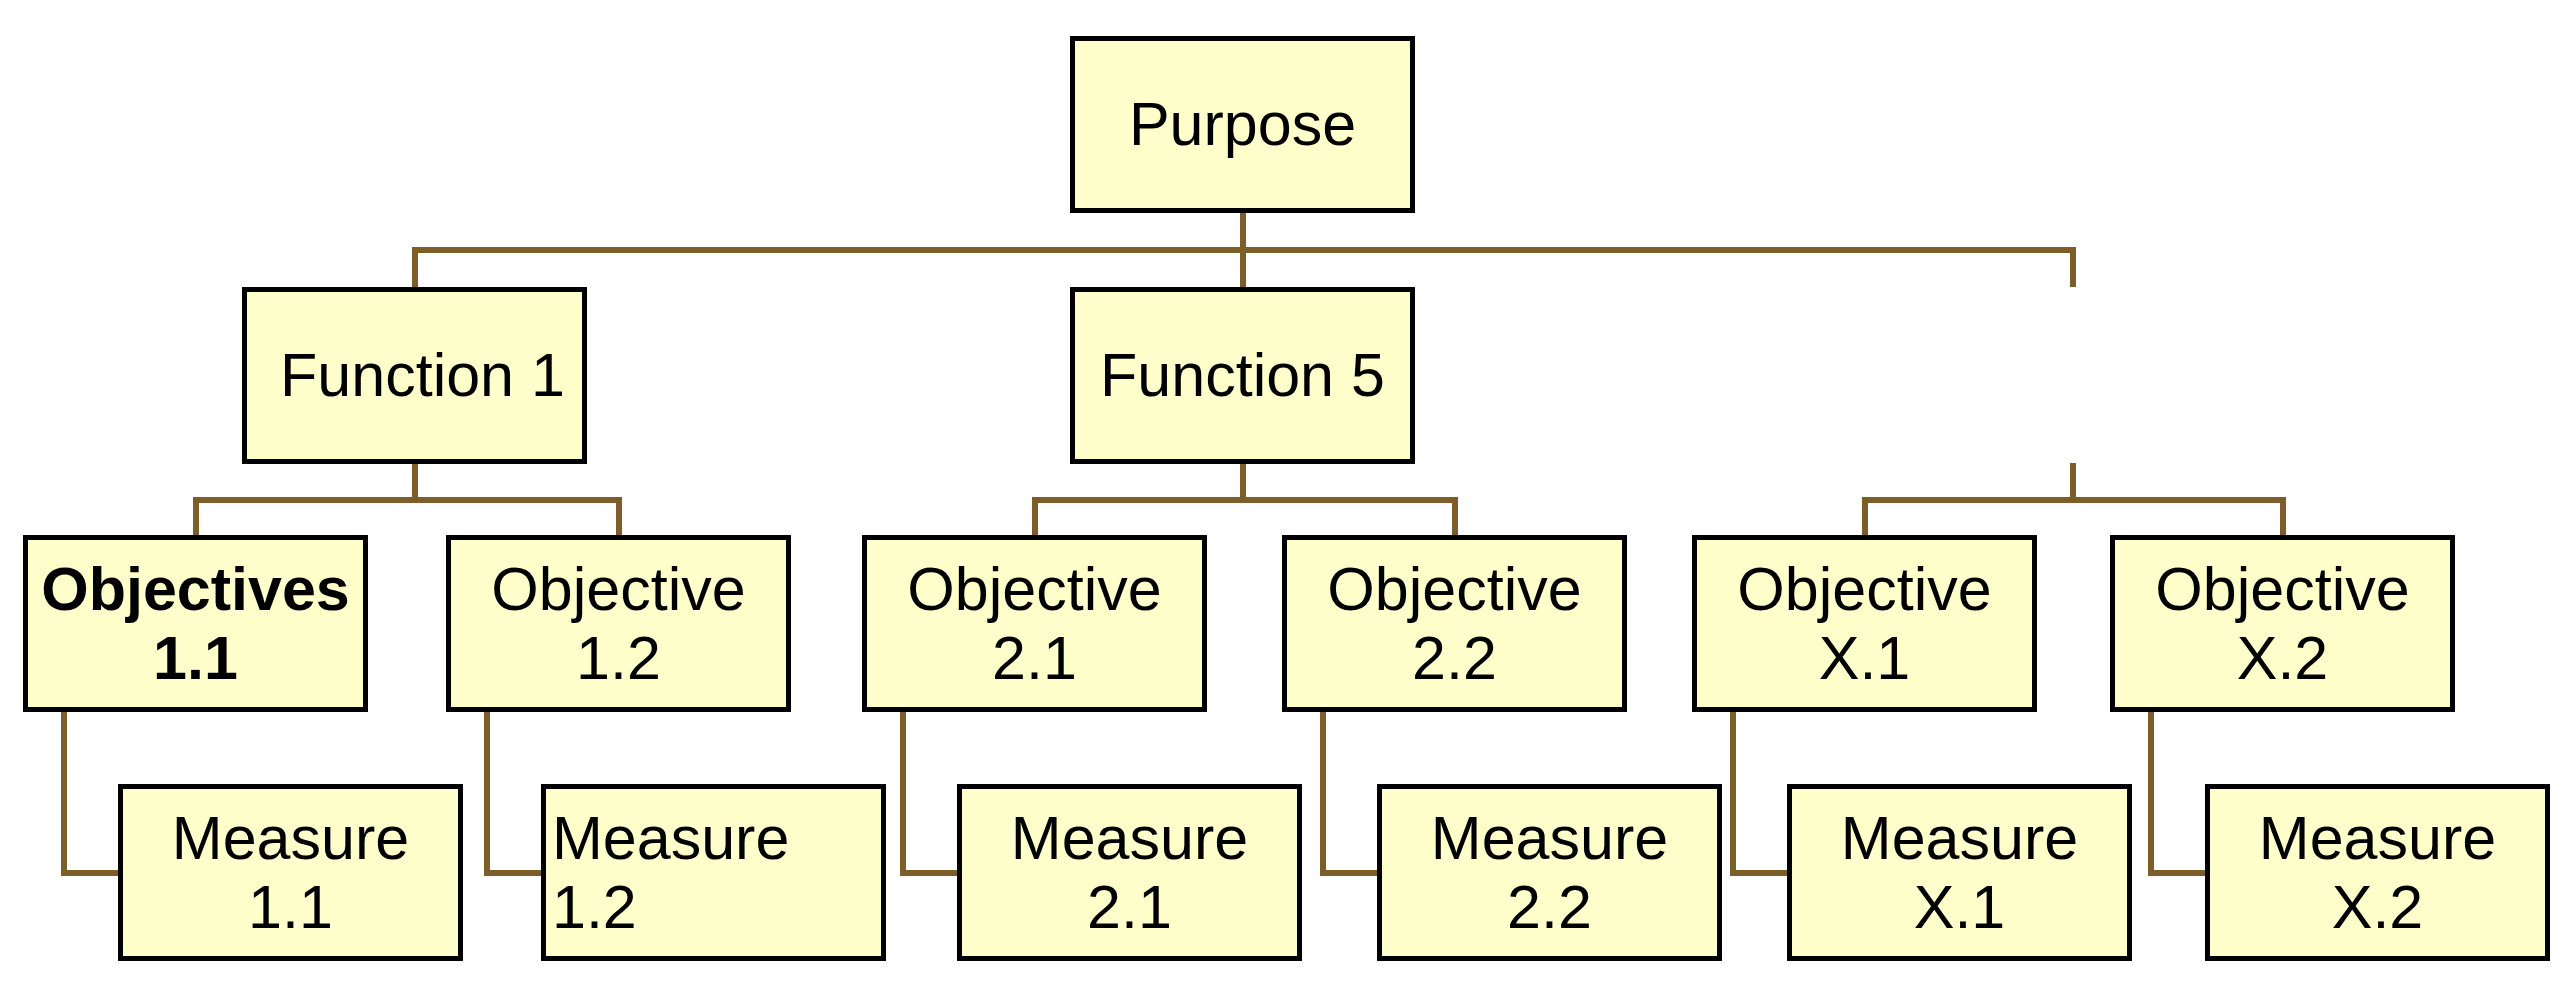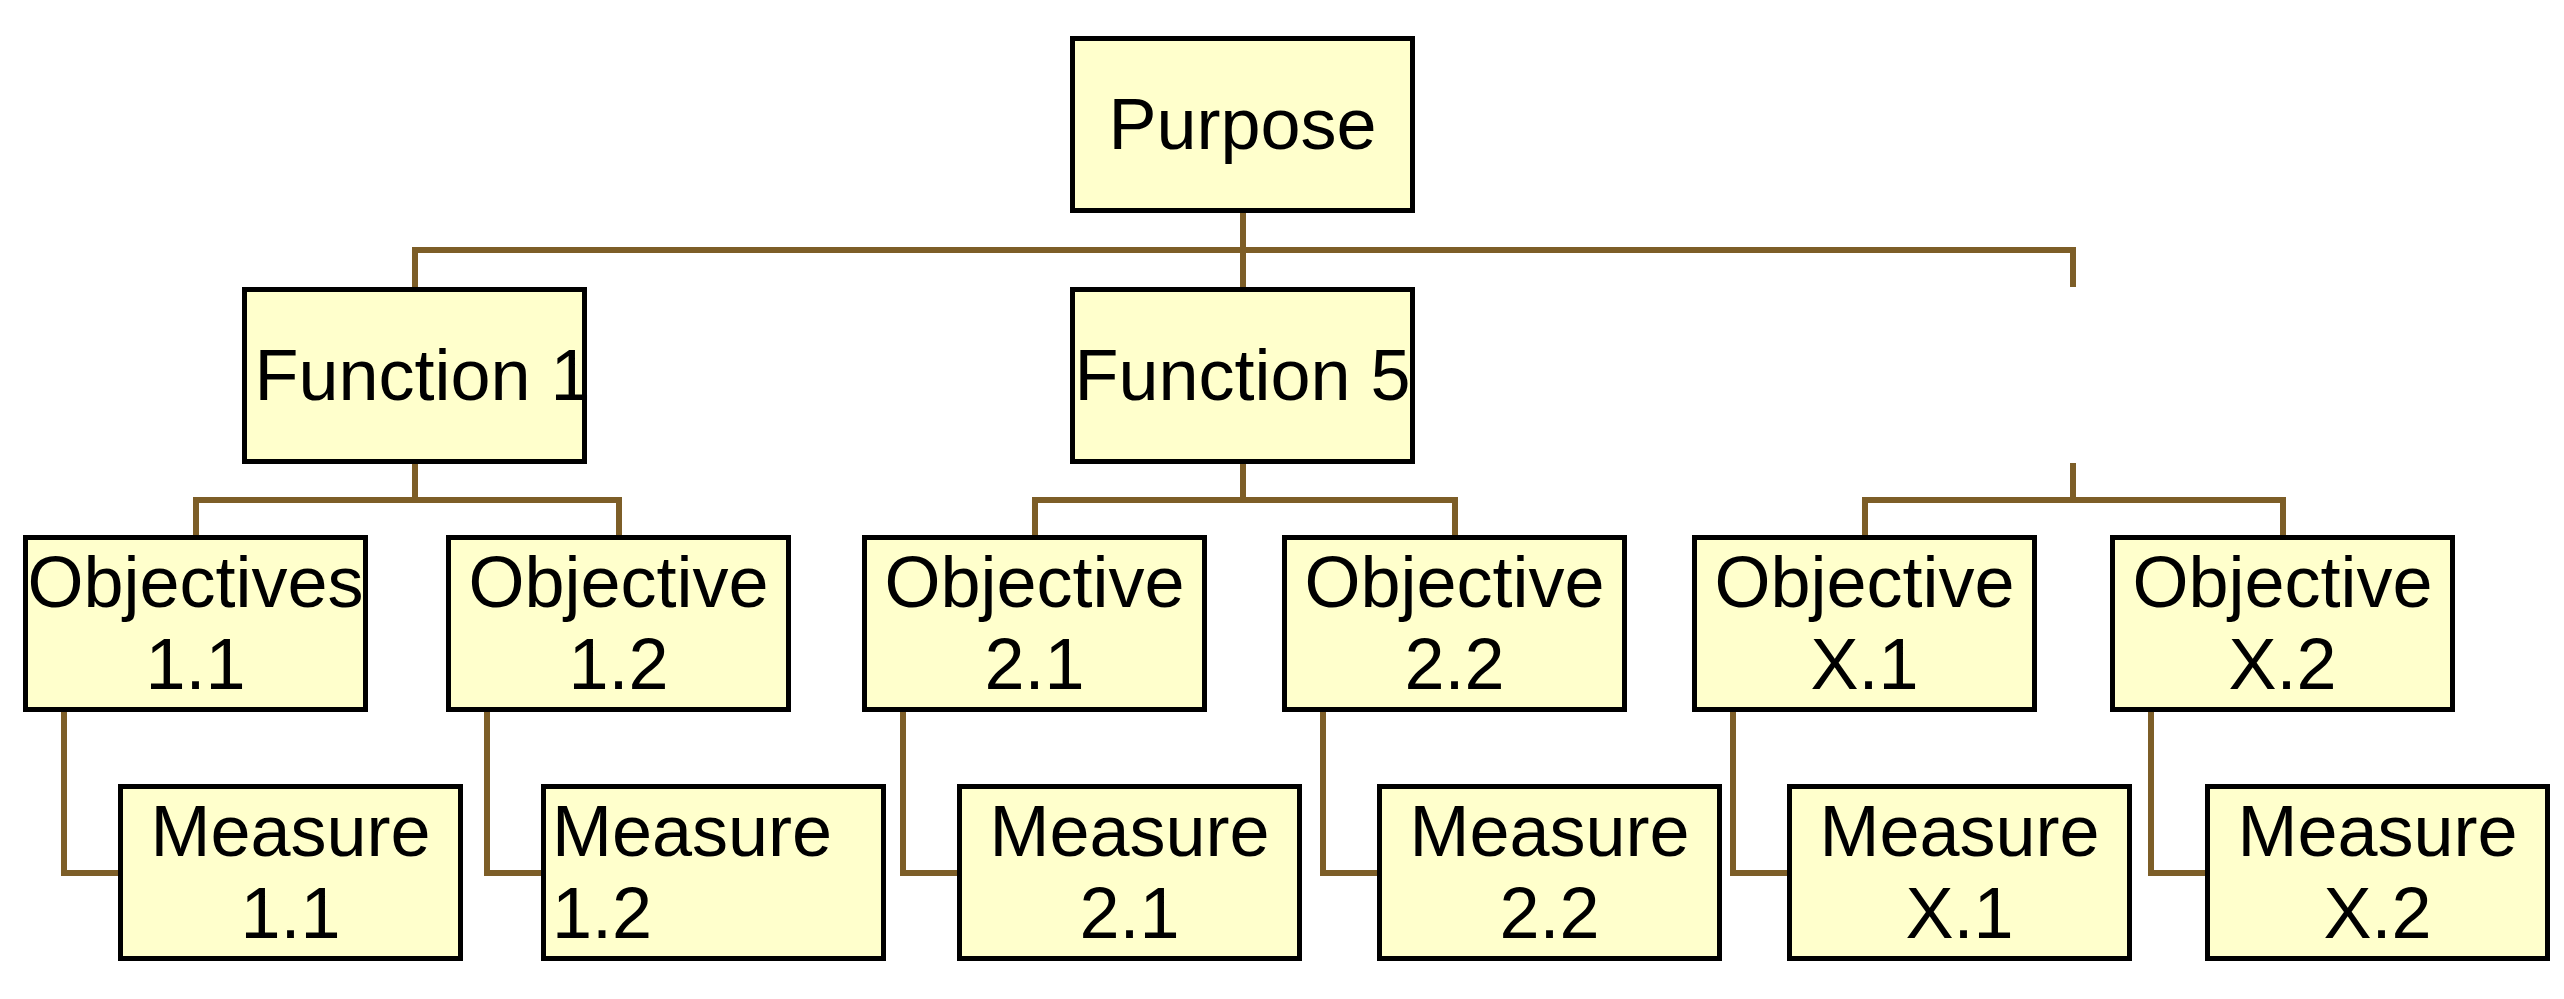--- a/index.html
+++ b/index.html
@@ -19,33 +19,33 @@
   .stage{position:absolute;left:0;top:0;width:2564px;height:999px;}
   .box{
     position:absolute;
     box-sizing:border-box;
     width:345px;height:177px;
     background:var(--box-fill);
     border:5px solid var(--box-border);
     color:var(--text);
     display:flex;flex-direction:column;
     justify-content:center;align-items:center;
-    font-size:72px;line-height:1.13;
+    font-size:61px;line-height:1.13;
     text-align:center;
     z-index:2;
   }
   .box span{display:block;white-space:nowrap;}
   .box.text-left{align-items:flex-start;text-align:left;padding-left:6px;}
   .conn{position:absolute;background:var(--connector);z-index:1;}
   
   .pos-purpose{left:1070px;top:36px;}
   .pos-f1{left:242px;top:287px;padding-left:16px;}
   .pos-f2{left:1070px;top:287px;}
   .pos-fx{left:1900px;top:287px;}
-  .pos-o11{left:23px;top:535px;}
+  .pos-o11{left:23px;top:535px;font-weight:bold;}
   .pos-o12{left:446px;top:535px;}
   .pos-o21{left:862px;top:535px;}
   .pos-o22{left:1282px;top:535px;}
   .pos-ox1{left:1692px;top:535px;}
   .pos-ox2{left:2110px;top:535px;}
   .pos-m11{left:118px;top:784px;}
   .pos-m12{left:541px;top:784px;}
   .pos-m21{left:957px;top:784px;}
   .pos-m22{left:1377px;top:784px;}
   .pos-mx1{left:1787px;top:784px;}

